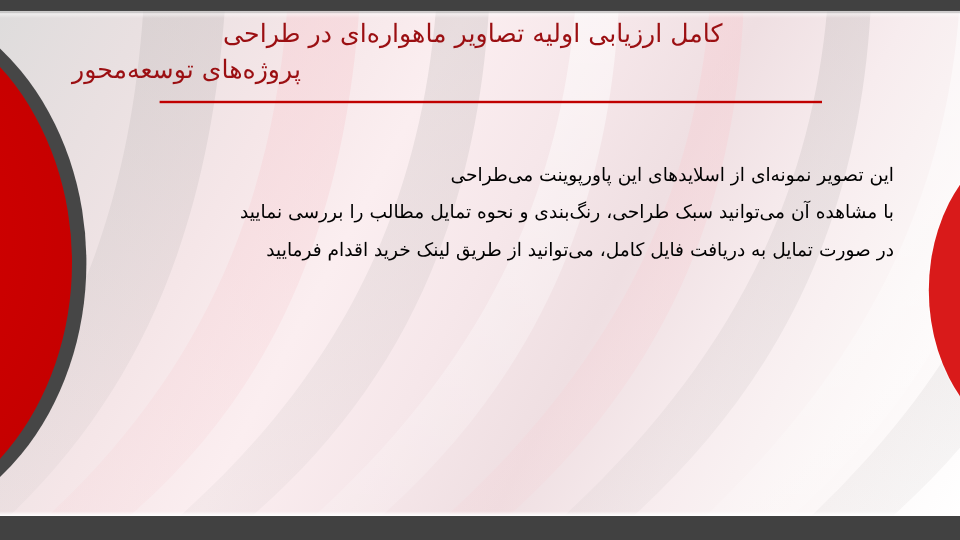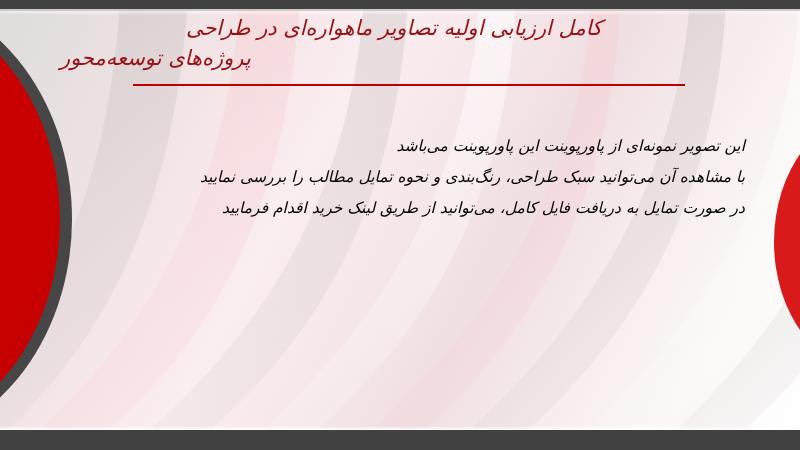--- a/index.html
+++ b/index.html
@@ -28,21 +28,20 @@
       linear-gradient(118deg,
         #dedcdc 0%,
         #e9e0e1 12%,
         #f5e6e8 26%,
         #fbeef0 38%,
         #f6e7ea 50%,
         #efdfe2 62%,
         #f7ecee 74%,
         #fbf6f6 86%,
         #ffffff 100%);
-    font-style: italic;
   }
 
   
   #canvas::before {
     content: "";
     position: absolute;
     left: 0; top: 0;
     width: 800px; height: 6px;
     background: linear-gradient(to bottom, #ffffff 0%, rgba(255,255,255,0.0) 100%);
     opacity: .85;
@@ -227,21 +226,21 @@
     <div class="bottom-bevel"></div>
 
     <div id="title-block">
       <div class="title-line title-line-1">کامل ارزیابی اولیه تصاویر ماهواره‌ای در طراحی</div>
       <div class="title-line title-line-2">پروژه‌های توسعه‌محور</div>
     </div>
 
     <div id="title-rule"></div>
 
     <div id="body-block">
-      <div class="body-line">این تصویر نمونه‌ای از پاورپوینت این پاورپوینت می‌باشد</div>
+      <div class="body-line">این تصویر نمونه‌ای از اسلایدهای این پاورپوینت می‌طراحی</div>
       <div class="body-line">با مشاهده آن می‌توانید سبک طراحی، رنگ‌بندی و نحوه تمایل مطالب را بررسی نمایید</div>
       <div class="body-line">در صورت تمایل به دریافت فایل کامل، می‌توانید از طریق لینک خرید اقدام فرمایید</div>
     </div>
 
   </div>
 
   <div class="bar bar-top"></div>
   <div class="bar bar-bottom"></div>
 
 </div>

